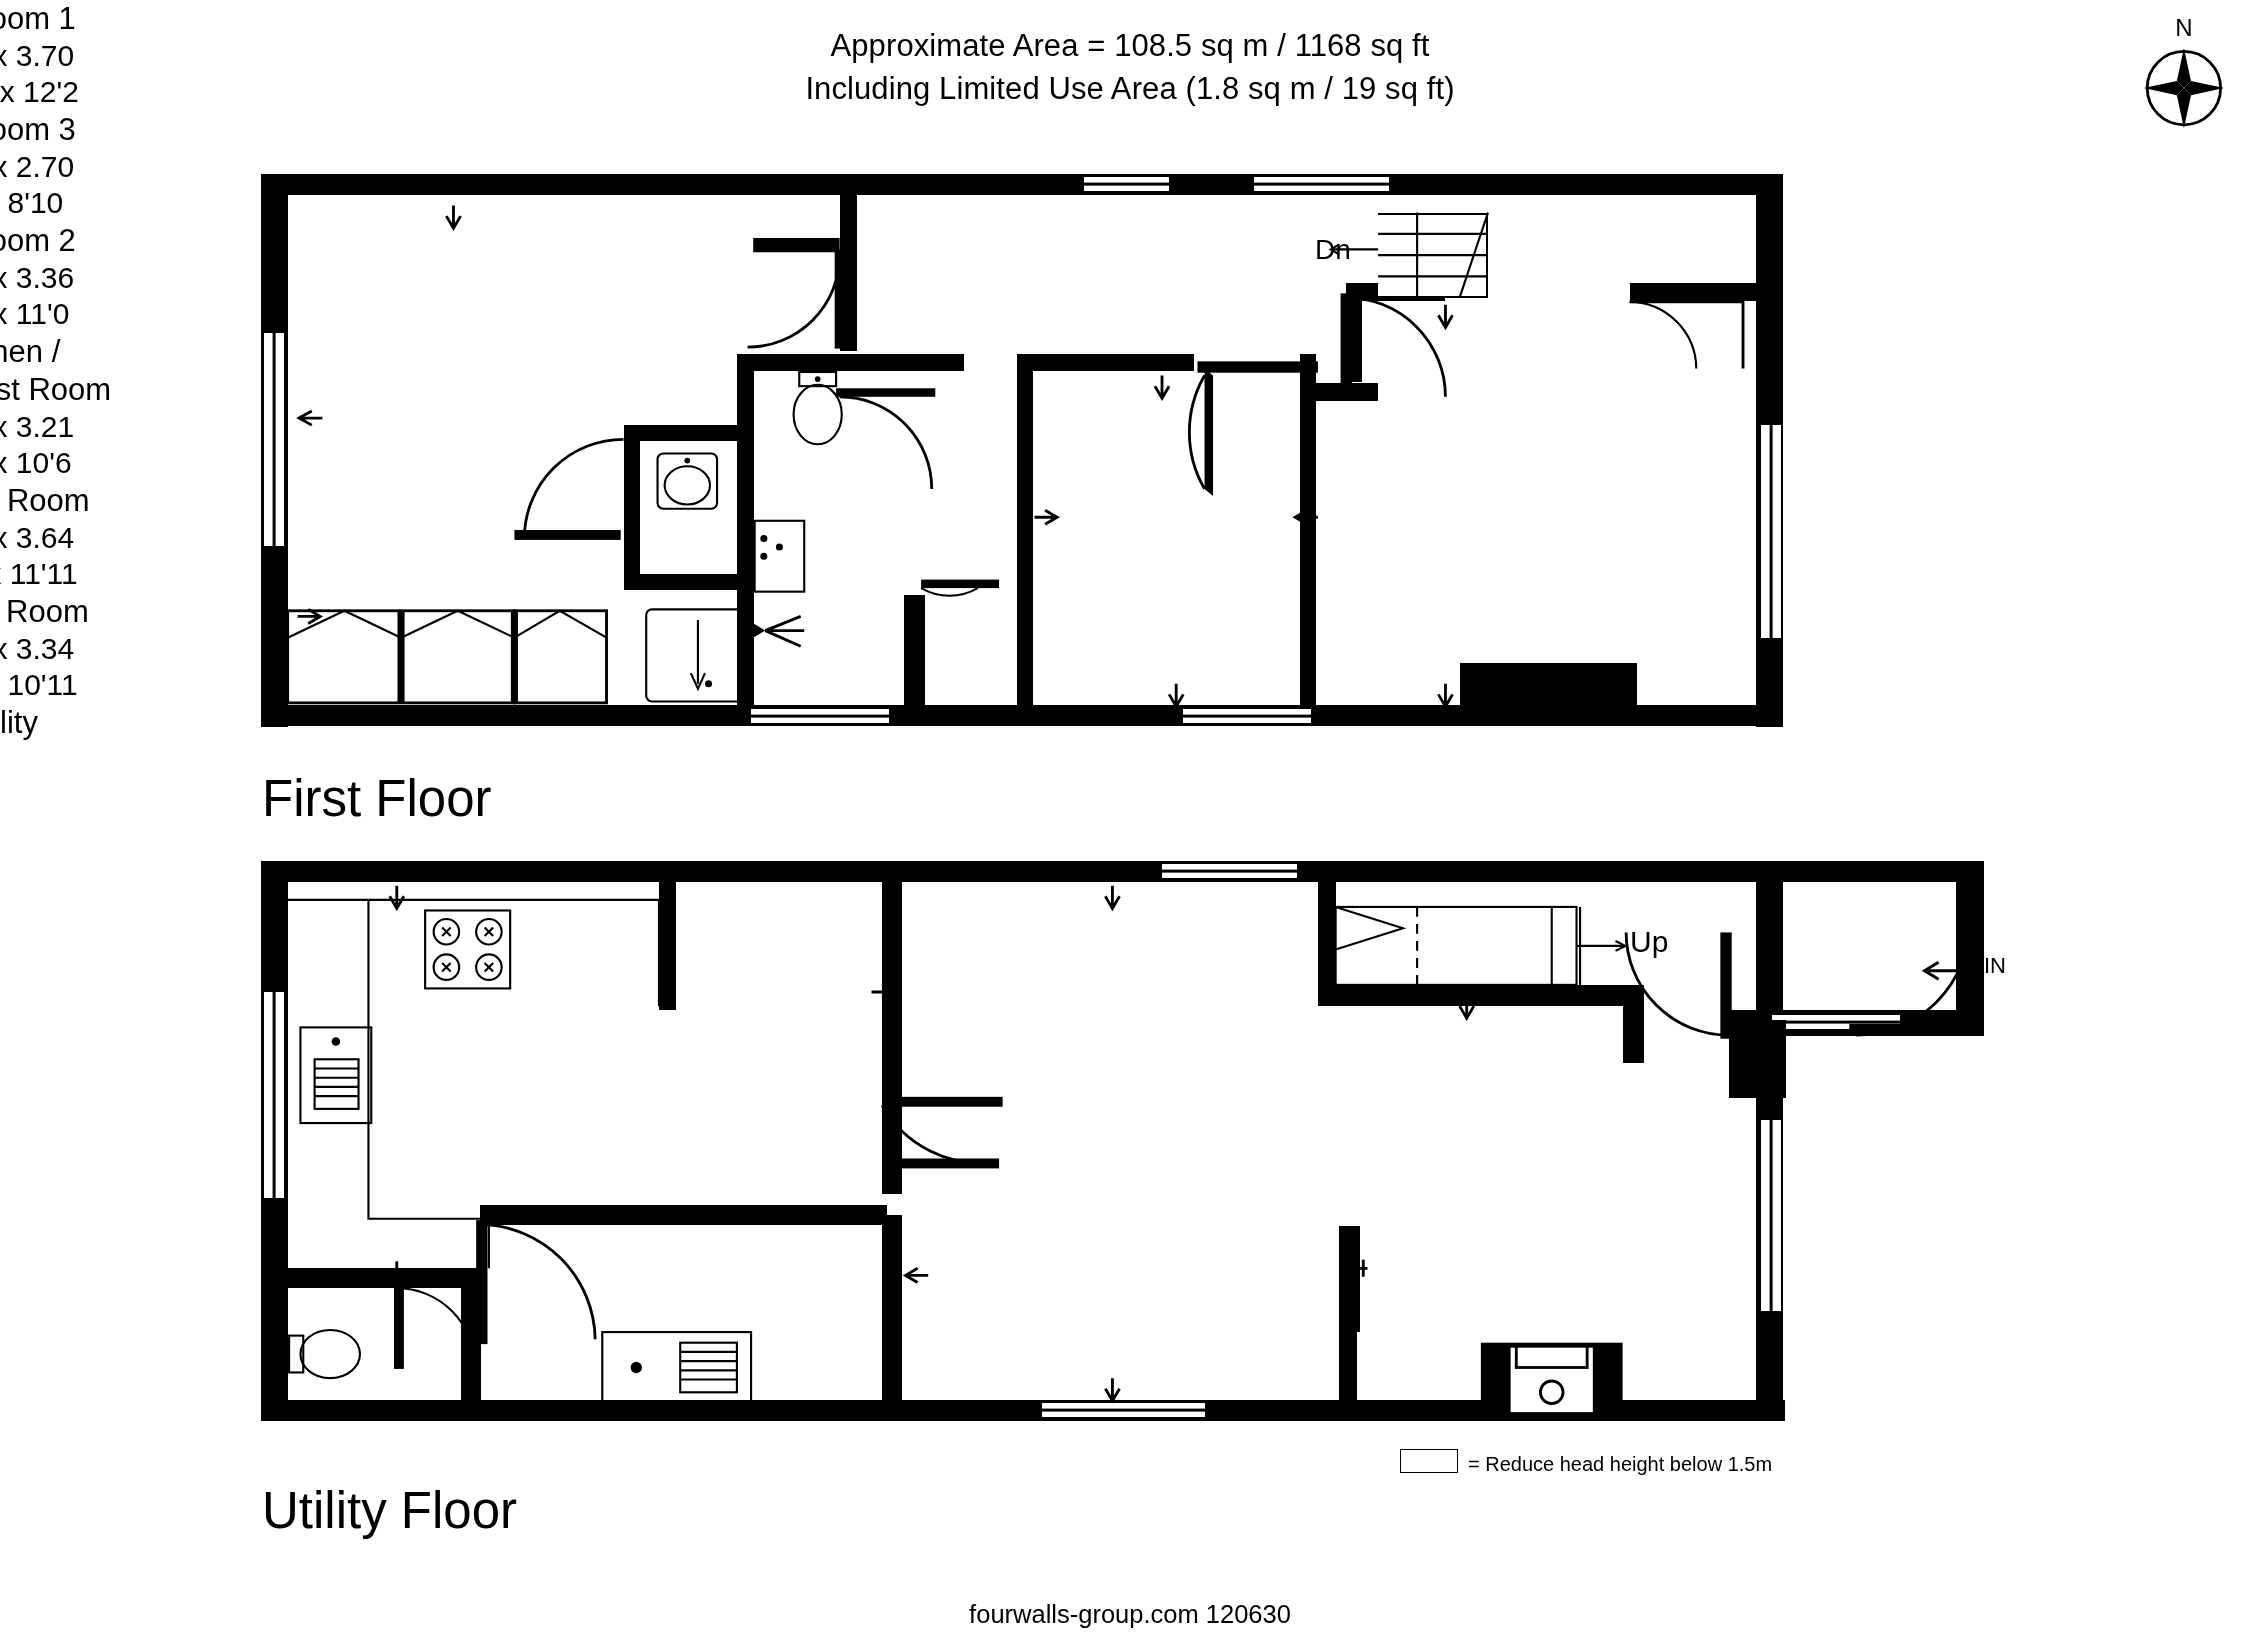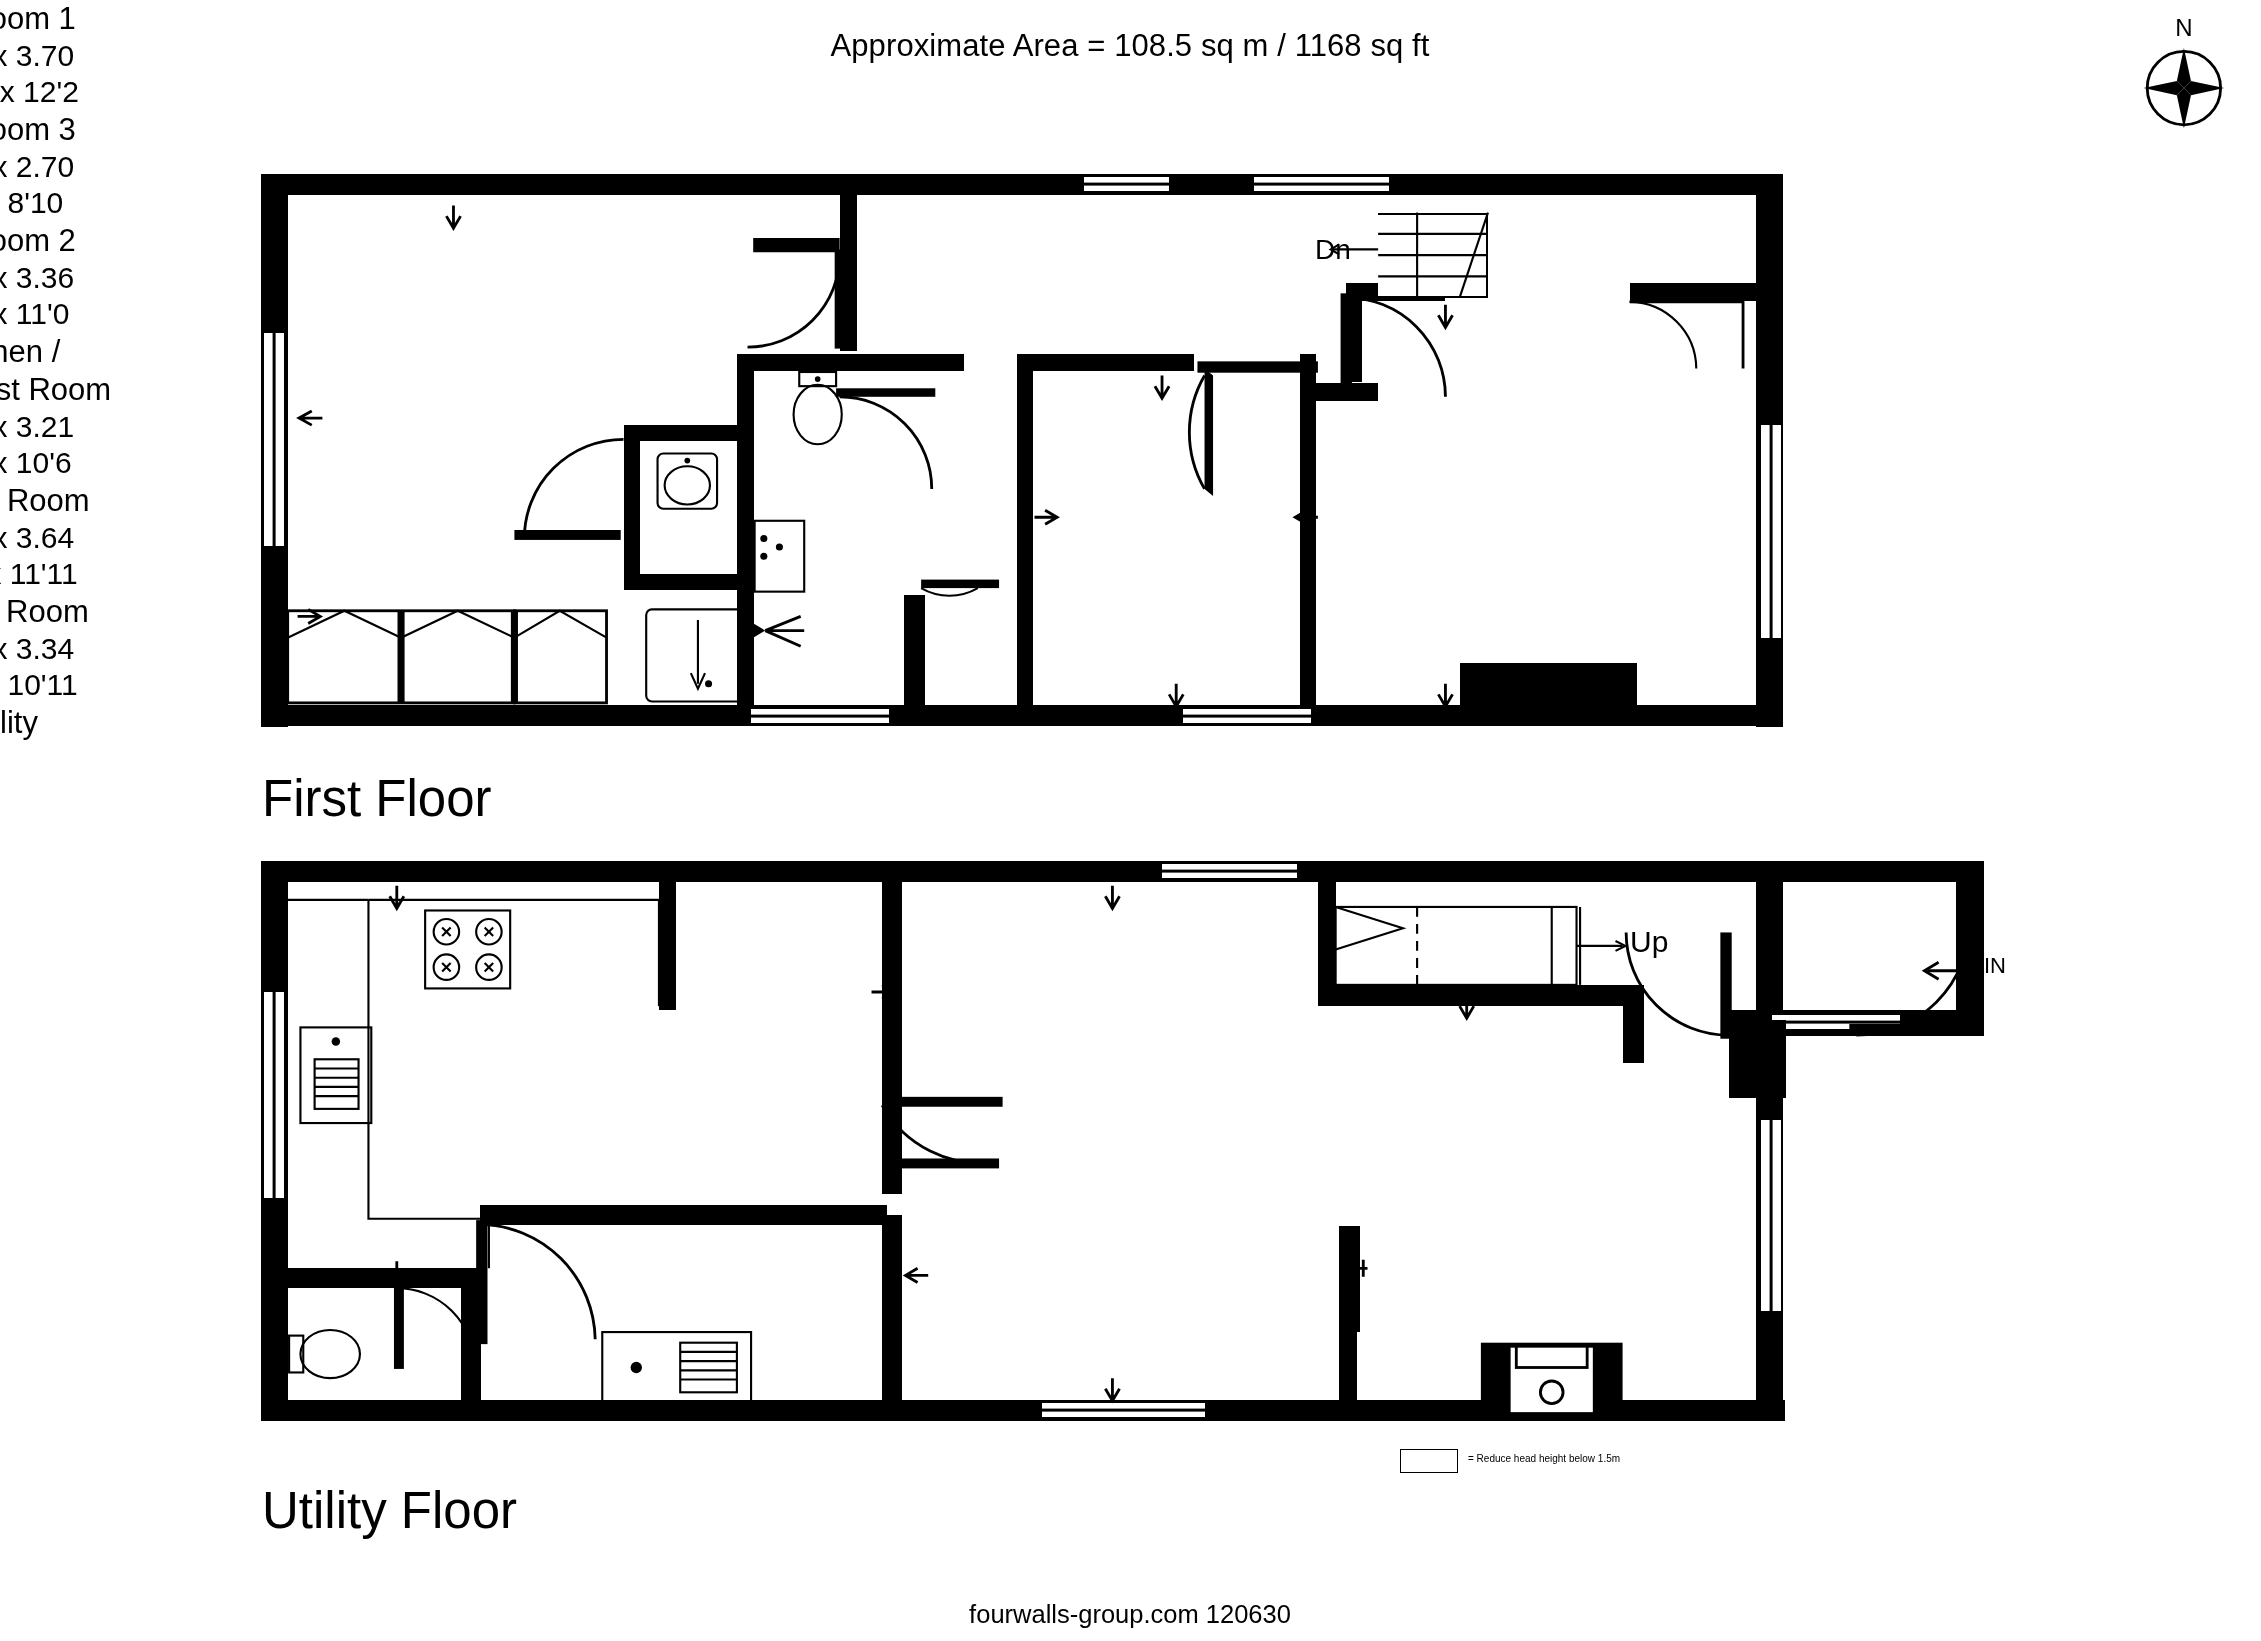--- a/index.html
+++ b/index.html
@@ -10,41 +10,42 @@
   .ctr{transform:translateX(-50%);text-align:center;}
 
   
   .hdr{font-size:31px;letter-spacing:0.1px;}
   
   .floor-title{font-size:51px;}
   
   .room{font-size:30px;line-height:1.22;text-align:center;transform:translateX(-50%);}
   .room .nm{font-size:31px;}
   .footer{font-size:25.5px;}
-  .legend-txt{font-size:10px;}
+  .legend-txt{font-size:20px;}
   .dir{font-size:28px;}
 
   
   .w{position:absolute;background:#000;}
   .thin{position:absolute;border:2.1px solid #000;box-sizing:border-box;background:#fff;}
   .thin2{position:absolute;border:1.4px solid #000;box-sizing:border-box;background:#fff;}
   .win{position:absolute;background:#fff;border-top:2.8px solid #000;border-bottom:2.8px solid #000;box-sizing:border-box;}
   .win:after{content:"";position:absolute;left:0;right:0;top:50%;height:2.8px;background:#000;transform:translateY(-50%);}
   .winv{position:absolute;background:#fff;border-left:2.8px solid #000;border-right:2.8px solid #000;box-sizing:border-box;}
   .winv:after{content:"";position:absolute;top:0;bottom:0;left:50%;width:2.8px;background:#000;transform:translateX(-50%);}
 
   svg.ovl{position:absolute;left:0;top:0;width:2261px;height:1641px;pointer-events:none;}
   .compass{position:absolute;}
 </style>
 </head>
 <body>
 
 <div id="page">
 
   <div class="txt hdr ctr" style="left:1130px;top:28px;">Approximate  Area = 108.5 sq m / 1168 sq ft</div>
+  <div class="txt hdr ctr" style="left:1130px;top:71px;">Including Limited Use Area (1.8 sq m / 19 sq ft)</div>
 
   <div class="compass" style="left:2126px;top:14px;width:113px;height:120px;">
     <div class="txt dir ctr" style="left:58px;top:0px;font-size:24px;">N</div>
     <svg width="113" height="120" viewBox="0 0 160 170">
       <circle cx="82" cy="105" r="52" fill="none" stroke="#000" stroke-width="4"></circle>
       <path d="M82 48 L92 95 L82 105 L72 95 Z" fill="#000"></path>
       <path d="M82 162 L92 115 L82 105 L72 115 Z" fill="#000"></path>
       <path d="M25 105 L72 95 L82 105 L72 115 Z" fill="#000"></path>
       <path d="M139 105 L92 95 L82 105 L92 115 Z" fill="#000"></path>
       <path d="M45 68 L78 101 L72 95 Z" fill="#000"></path>

